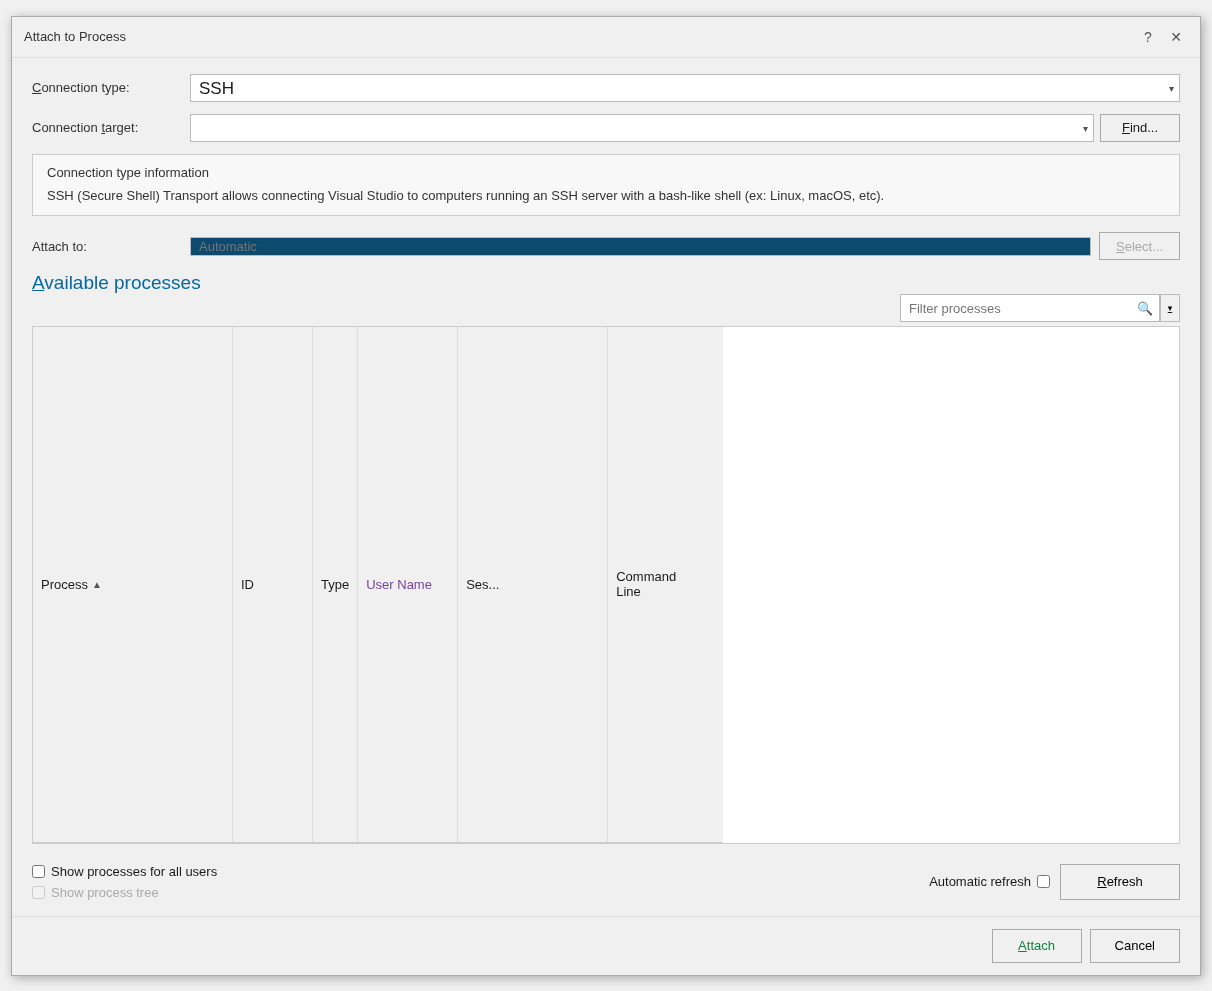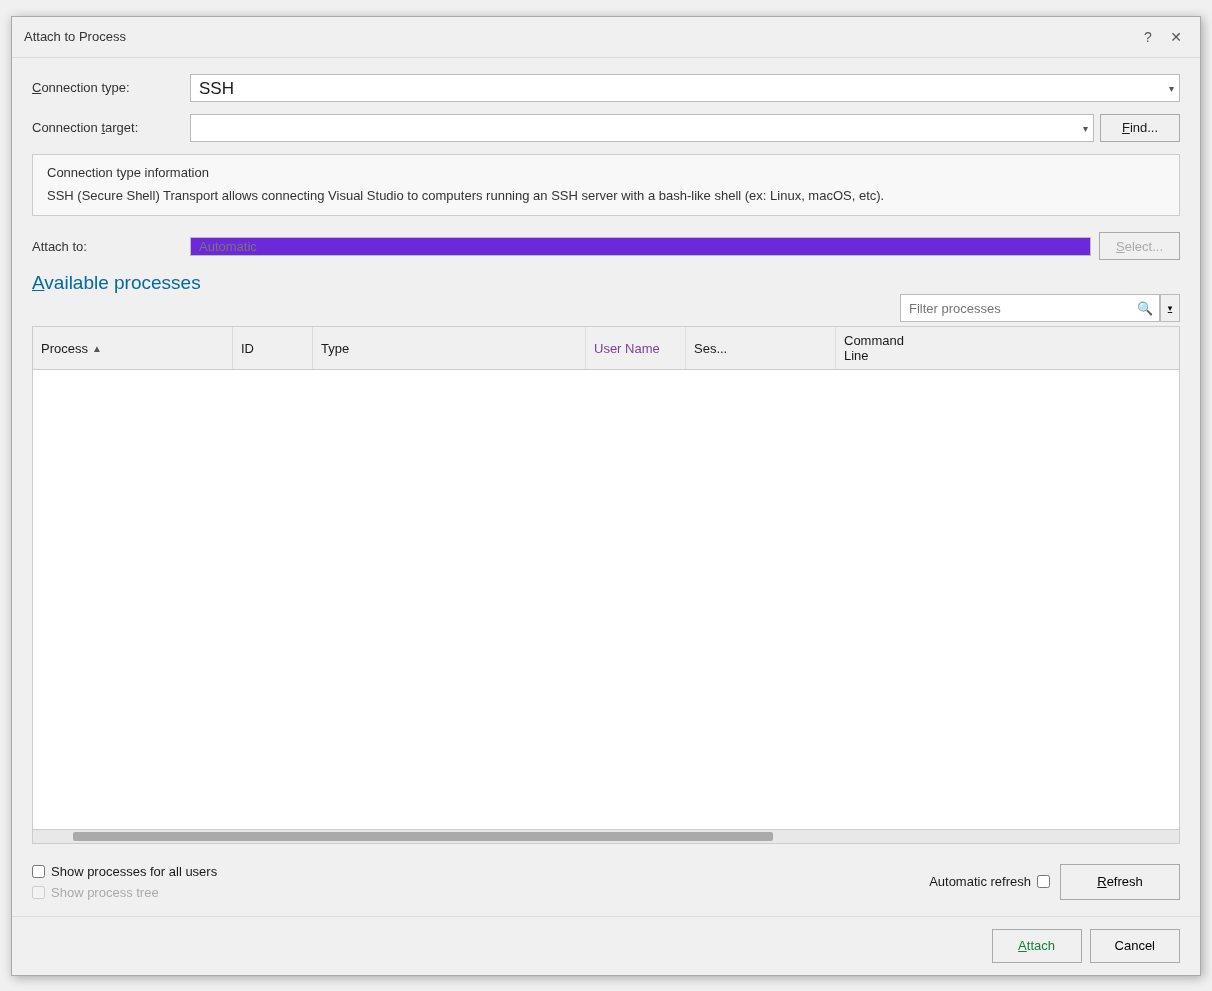--- a/index.html
+++ b/index.html
@@ -146,21 +146,21 @@
     .attach-row {
       display: flex;
       align-items: center;
       gap: 8px;
       margin-top: 4px;
     }
     .attach-input {
       flex: 1;
       padding: 4px 8px;
       border: 1px solid #bbb;
-      background: #6d28d9;
+      background: #0c4a6e;
       font-size: 13px;
       height: 19px;
       color: #aaa;
       outline: none;
     }
     .section-label {
       font-size: 19px;
       color: #0369a1;
     }
     .section-label u { text-decoration: underline; }
@@ -195,21 +195,21 @@
       top: 50%;
       transform: translateY(-50%);
       font-size: 13px;
       color: #555;
       pointer-events: none;
     }
     .process-table {
       border: 1px solid #ccc;
       flex: 1;
       display: flex;
-      flex-direction: column;
+      flex-direction: row;
       background: #f5f5f5;
       overflow: hidden;
     }
     .table-header {
       display: grid;
       grid-template-columns: 200px 80px 1fr 100px 150px 70px 1fr;
       border-bottom: 1px solid #ccc;
       background: #f0f0f0;
     }
     .table-header-cell {

